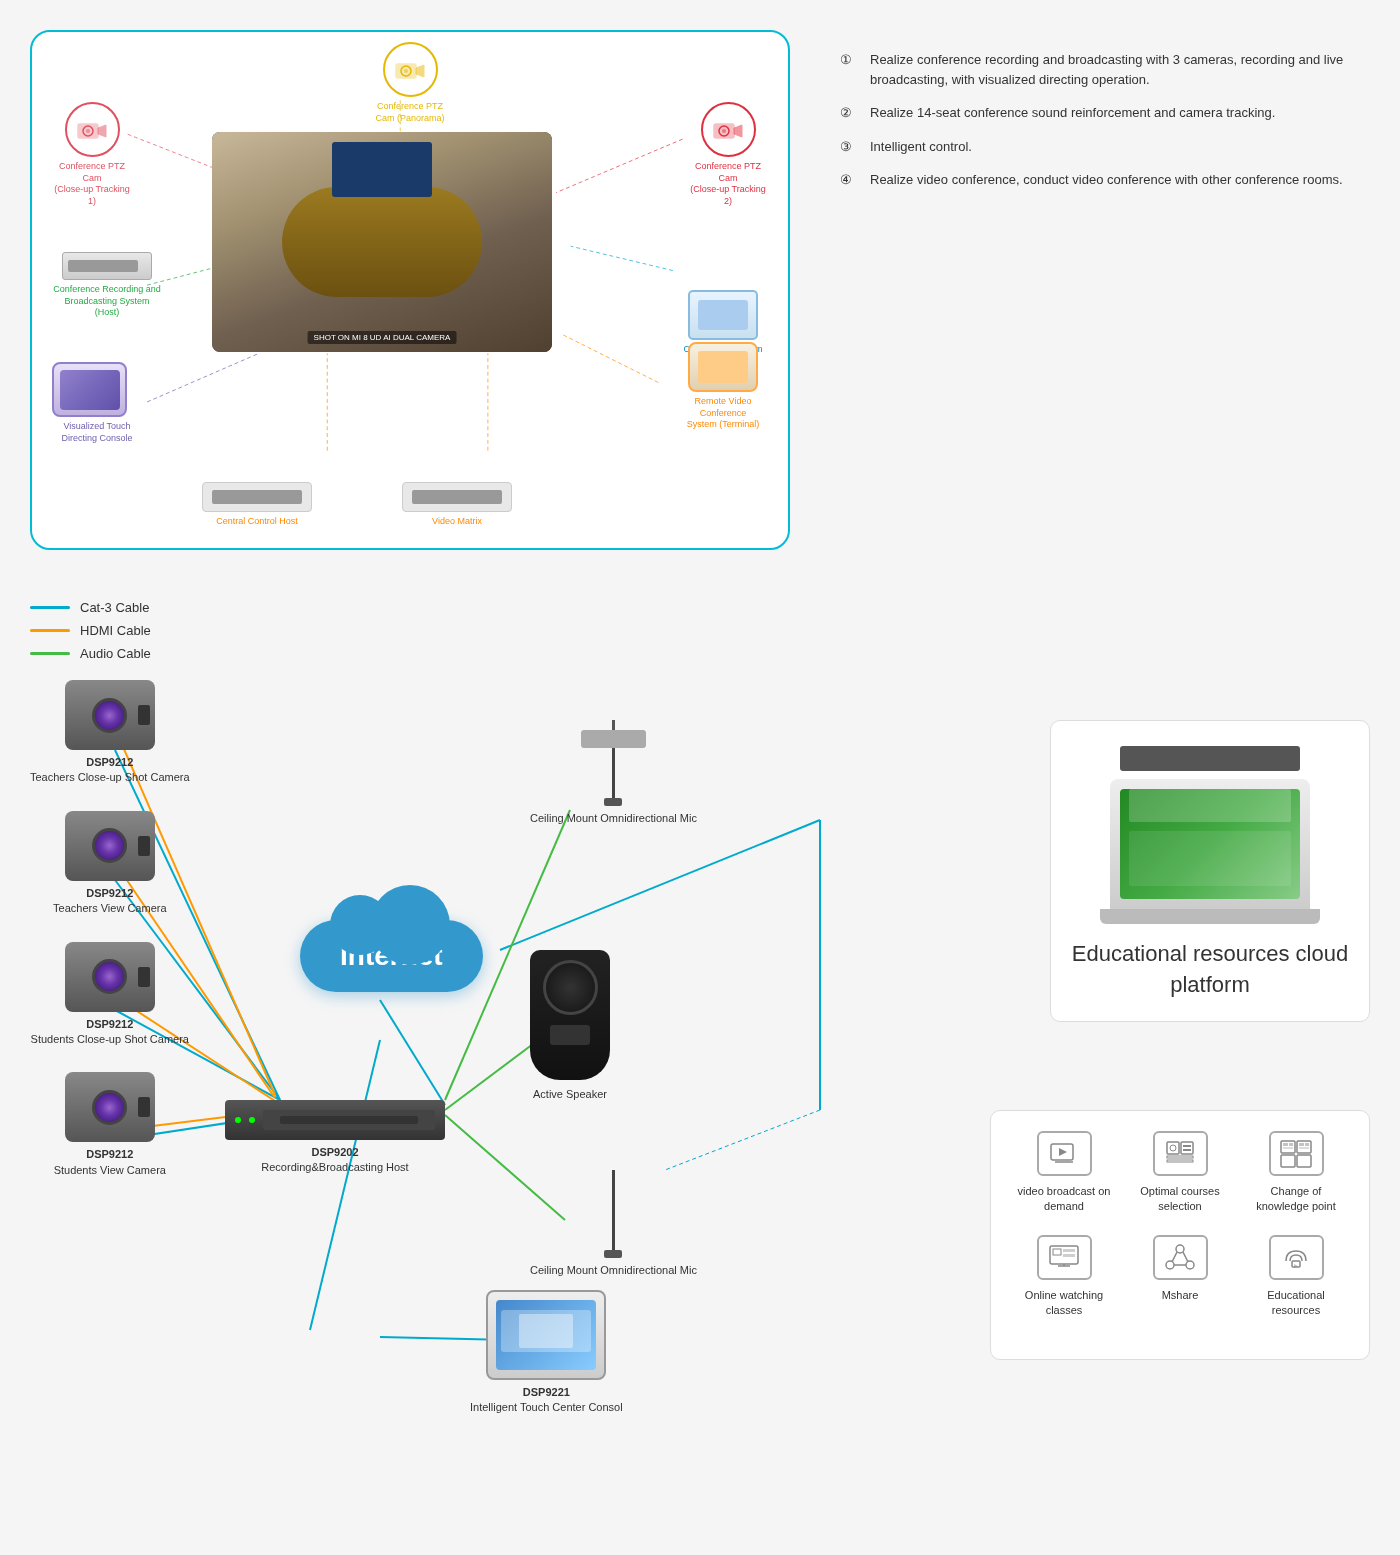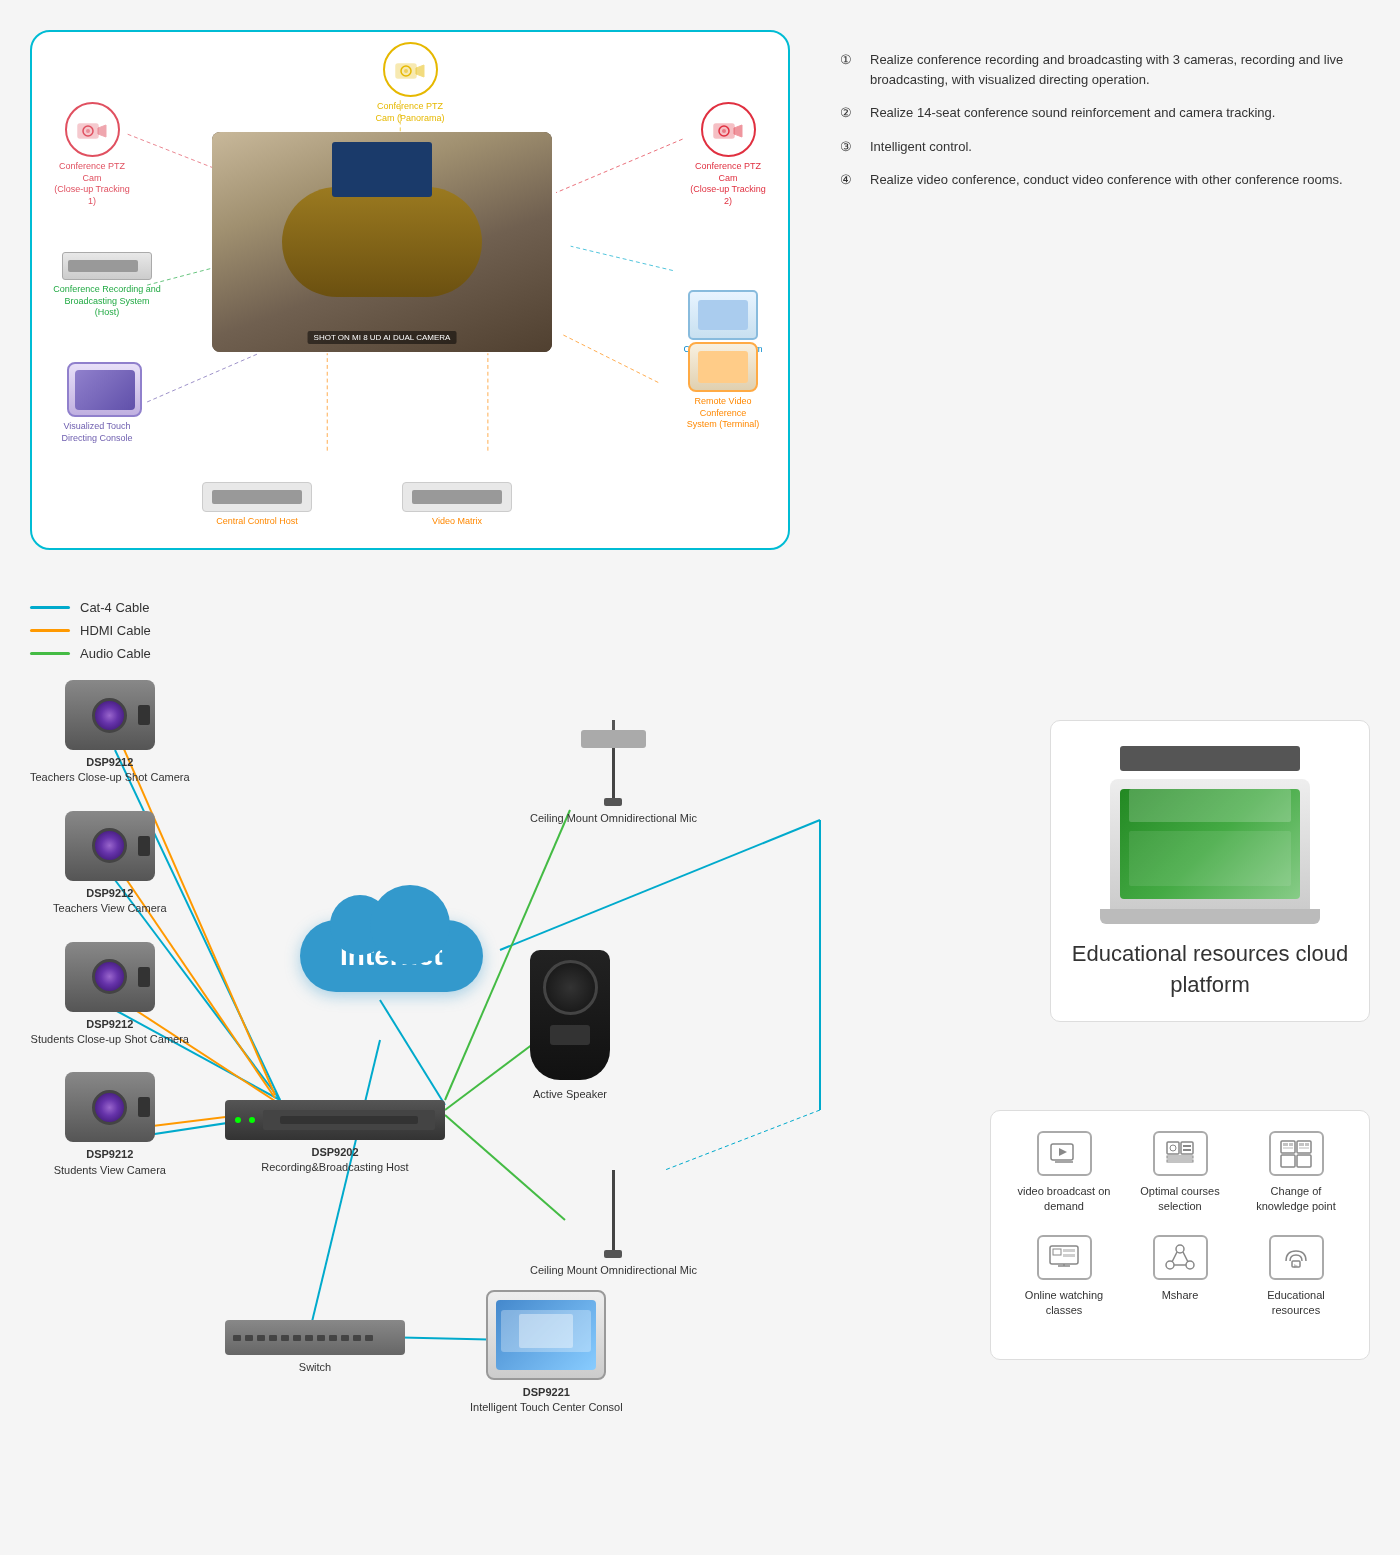--- a/index.html
+++ b/index.html
@@ -137,21 +137,21 @@
     }
     .device-right-mid .cam-label { color: #0088cc; }
 
     
     .device-left-bot {
       top: 330px;
       left: 20px;
       position: absolute;
       display: flex;
       flex-direction: column;
-      align-items: flex-end;
+      align-items: flex-start;
     }
     .device-left-bot .cam-label { color: #7060b0; }
 
     
     .device-right-bot {
       top: 310px;
       right: 20px;
       position: absolute;
       display: flex;
       flex-direction: column;
@@ -778,21 +778,21 @@
 
     <line x1="565" y1="650" x2="445" y2="545" stroke="#44bb44" stroke-width="2"></line>
 
     <line x1="820" y1="250" x2="820" y2="540" stroke="#00aacc" stroke-width="2"></line>
     <line x1="820" y1="540" x2="665" y2="600" stroke="#00aacc" stroke-width="1" stroke-dasharray="4,3"></line>
   </svg>
 
   <div class="legend">
     <div class="legend-item">
       <div class="legend-line" style="background:#00aacc;"></div>
-      <span>Cat-4 Cable</span>
+      <span>Cat-3 Cable</span>
     </div>
     <div class="legend-item">
       <div class="legend-line" style="background:#ff9900;"></div>
       <span>HDMI Cable</span>
     </div>
     <div class="legend-item">
       <div class="legend-line" style="background:#44bb44;"></div>
       <span>Audio Cable</span>
     </div>
   </div>
@@ -884,37 +884,20 @@
     <div class="speaker-label">Active Speaker</div>
   </div>
 
   <div class="ceiling-mic2">
     <div style="width:3px; height:80px; background:#444; margin:0 auto;"></div>
     <div style="width:18px; height:8px; background:#555; border-radius:2px;"></div>
     <div class="ceiling-mic-label">Ceiling Mount Omnidirectional
 Mic</div>
   </div>
 
-  <div class="switch-device">
-    <div class="switch-body">
-      <div class="switch-port"></div>
-      <div class="switch-port"></div>
-      <div class="switch-port"></div>
-      <div class="switch-port"></div>
-      <div class="switch-port"></div>
-      <div class="switch-port"></div>
-      <div class="switch-port"></div>
-      <div class="switch-port"></div>
-      <div class="switch-port"></div>
-      <div class="switch-port"></div>
-      <div class="switch-port"></div>
-      <div class="switch-port"></div>
-    </div>
-    <div class="camera-label" style="color:#333;">Switch</div>
-  </div>
 
   <div class="touch-console">
     <div class="console-body">
       <div class="console-screen">
         <div style="width:90%; height:60%; background:rgba(255,255,255,0.3); margin:10% auto; border-radius:3px; display:flex; align-items:center; justify-content:center;">
           <div style="width:60%; height:80%; background:rgba(255,255,255,0.4); border-radius:2px;"></div>
         </div>
       </div>
     </div>
     <div class="camera-label" style="color:#333;">

